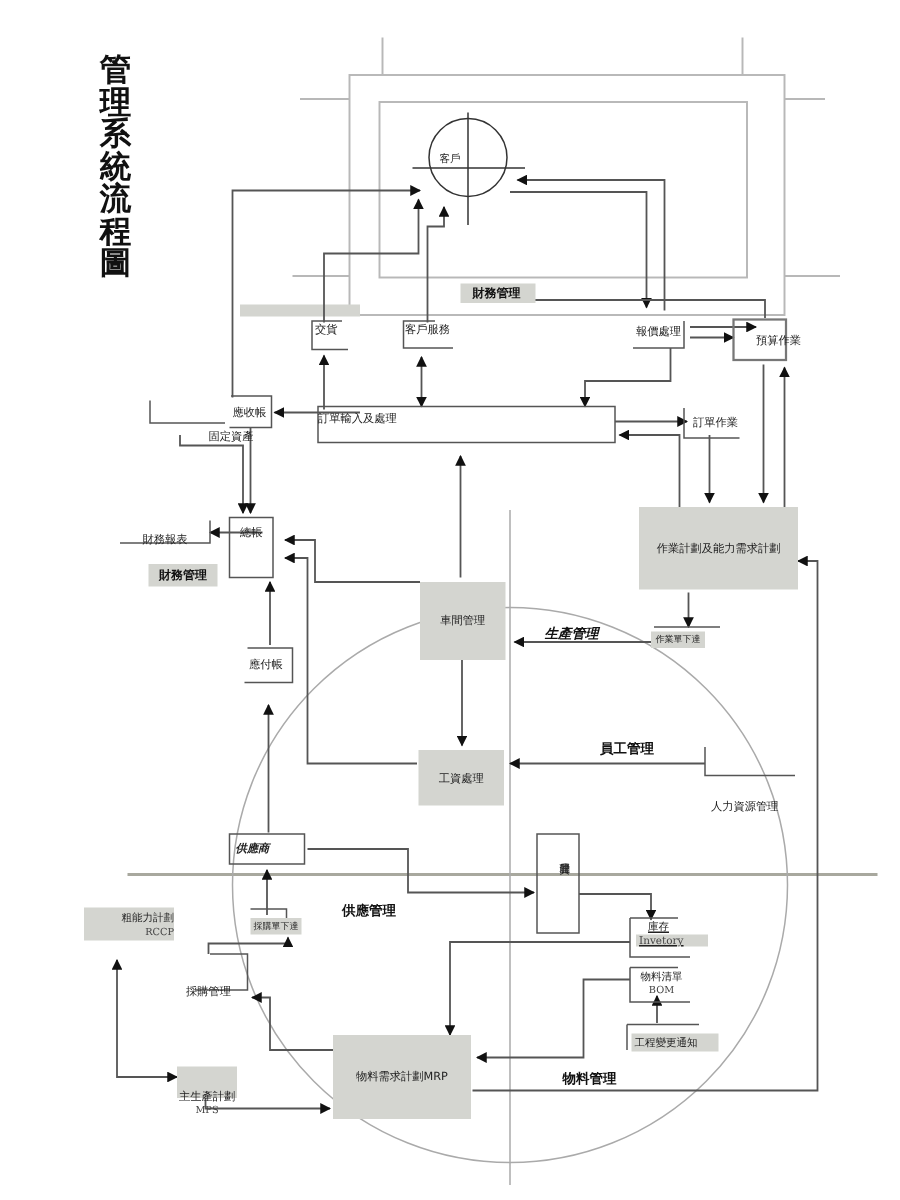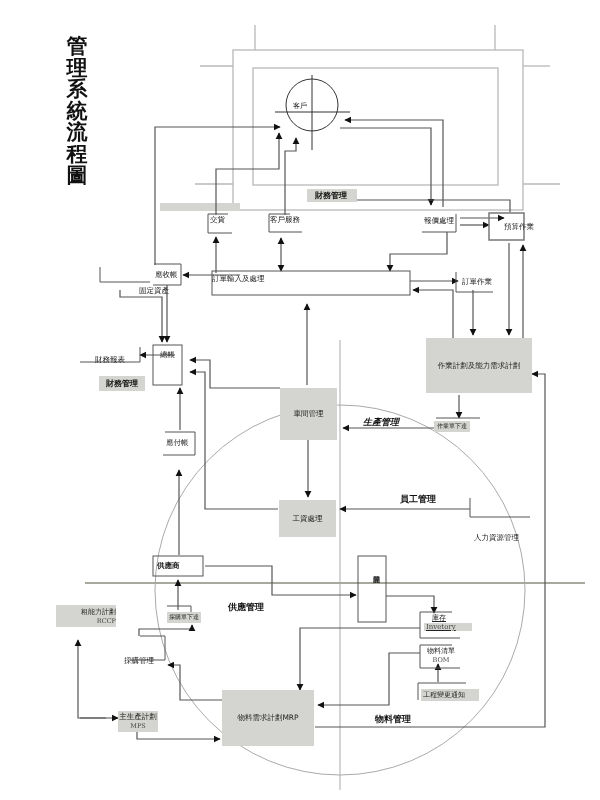--- a/index.html
+++ b/index.html
@@ -173,42 +173,42 @@
 <div class="lbl" style="left:424px;top:216px;">報價處理</div>
 <div class="lbl" style="left:504px;top:222px;">預算作業</div>
 <div class="lbl" style="left:155px;top:270px;">應收帳</div>
 <div class="lbl" style="left:103px;top:286px;margin-left:36px;">固定資產</div>
 <div class="lbl" style="left:212px;top:274px;">訂單輸入及處理</div>
 <div class="lbl" style="left:462px;top:277px;">訂單作業</div>
 <div class="lbl" style="left:160px;top:350px;">總帳</div>
 <div class="lbl" style="left:95px;top:355px;">財務報表</div>
 <div class="lbl" style="left:166px;top:438px;">應付帳</div>
 <div class="lbl" style="left:474px;top:505px;margin-top:28px;">人力資源管理</div>
-<div class="lbl" style="left:157px;top:561px;font-weight:bold;">供應商</div>
+<div class="lbl" style="left:157px;top:561px;font-weight:bold;font-style:italic;">供應商</div>
 <div class="lbl" style="left:167px;top:612px;font-size:6px;background:#d4d5d0;padding:1px 2px;">採購單下達</div>
 <div class="lbl" style="left:124px;top:656px;">採購管理</div>
 <div class="lbl" style="left:434px;top:421px;font-size:6px;background:#d4d5d0;padding:1px 3px;">作業單下達</div>
 
 <div class="box gray" style="left:426px;top:338px;width:106px;height:55px;display:flex;align-items:center;justify-content:center;">
   <span>作業計劃及能力需求計劃</span>
 </div>
 <div class="box gray" style="left:280px;top:388px;width:57px;height:52px;display:flex;align-items:center;justify-content:center;">
   <span>車間管理</span>
 </div>
 <div class="box gray" style="left:279px;top:500px;width:57px;height:37px;display:flex;align-items:center;justify-content:center;">
   <span>工資處理</span>
 </div>
 <div class="box gray" style="left:222px;top:690px;width:92px;height:56px;display:flex;align-items:center;justify-content:center;">
   <span>物料需求計劃MRP</span>
 </div>
 <div class="box gray" style="left:56px;top:605px;width:60px;height:22px;text-align:right;padding-top:2px;">
   <span style="font-size:7px;">粗能力計劃</span>
   <span class="sub">RCCP</span>
 </div>
-<div class="box gray" style="left:118px;top:711px;width:40px;height:21px;text-align:center;padding-top:1px;">
+<div class="box gray" style="left:118px;top:711px;width:40px;height:21px;text-align:center;padding-top:15px;">
   <span style="font-size:7.5px;">主生產計劃</span>
   <span class="sub">MPS</span>
 </div>
 
 <div class="box" style="left:364px;top:570px;width:16px;font-size:7px;line-height:8px;text-align:center;writing-mode:vertical-rl;">品質管理</div>
 
 <div class="box" style="left:424px;top:613px;width:48px;text-align:left;text-decoration:underline;">
   <span style="display:block;padding-left:8px;font-size:7px;">庫存</span>
   <span class="sub" style="background:#d4d5d0;font-size:7px;padding-left:2px;">Invetory</span>
 </div>

